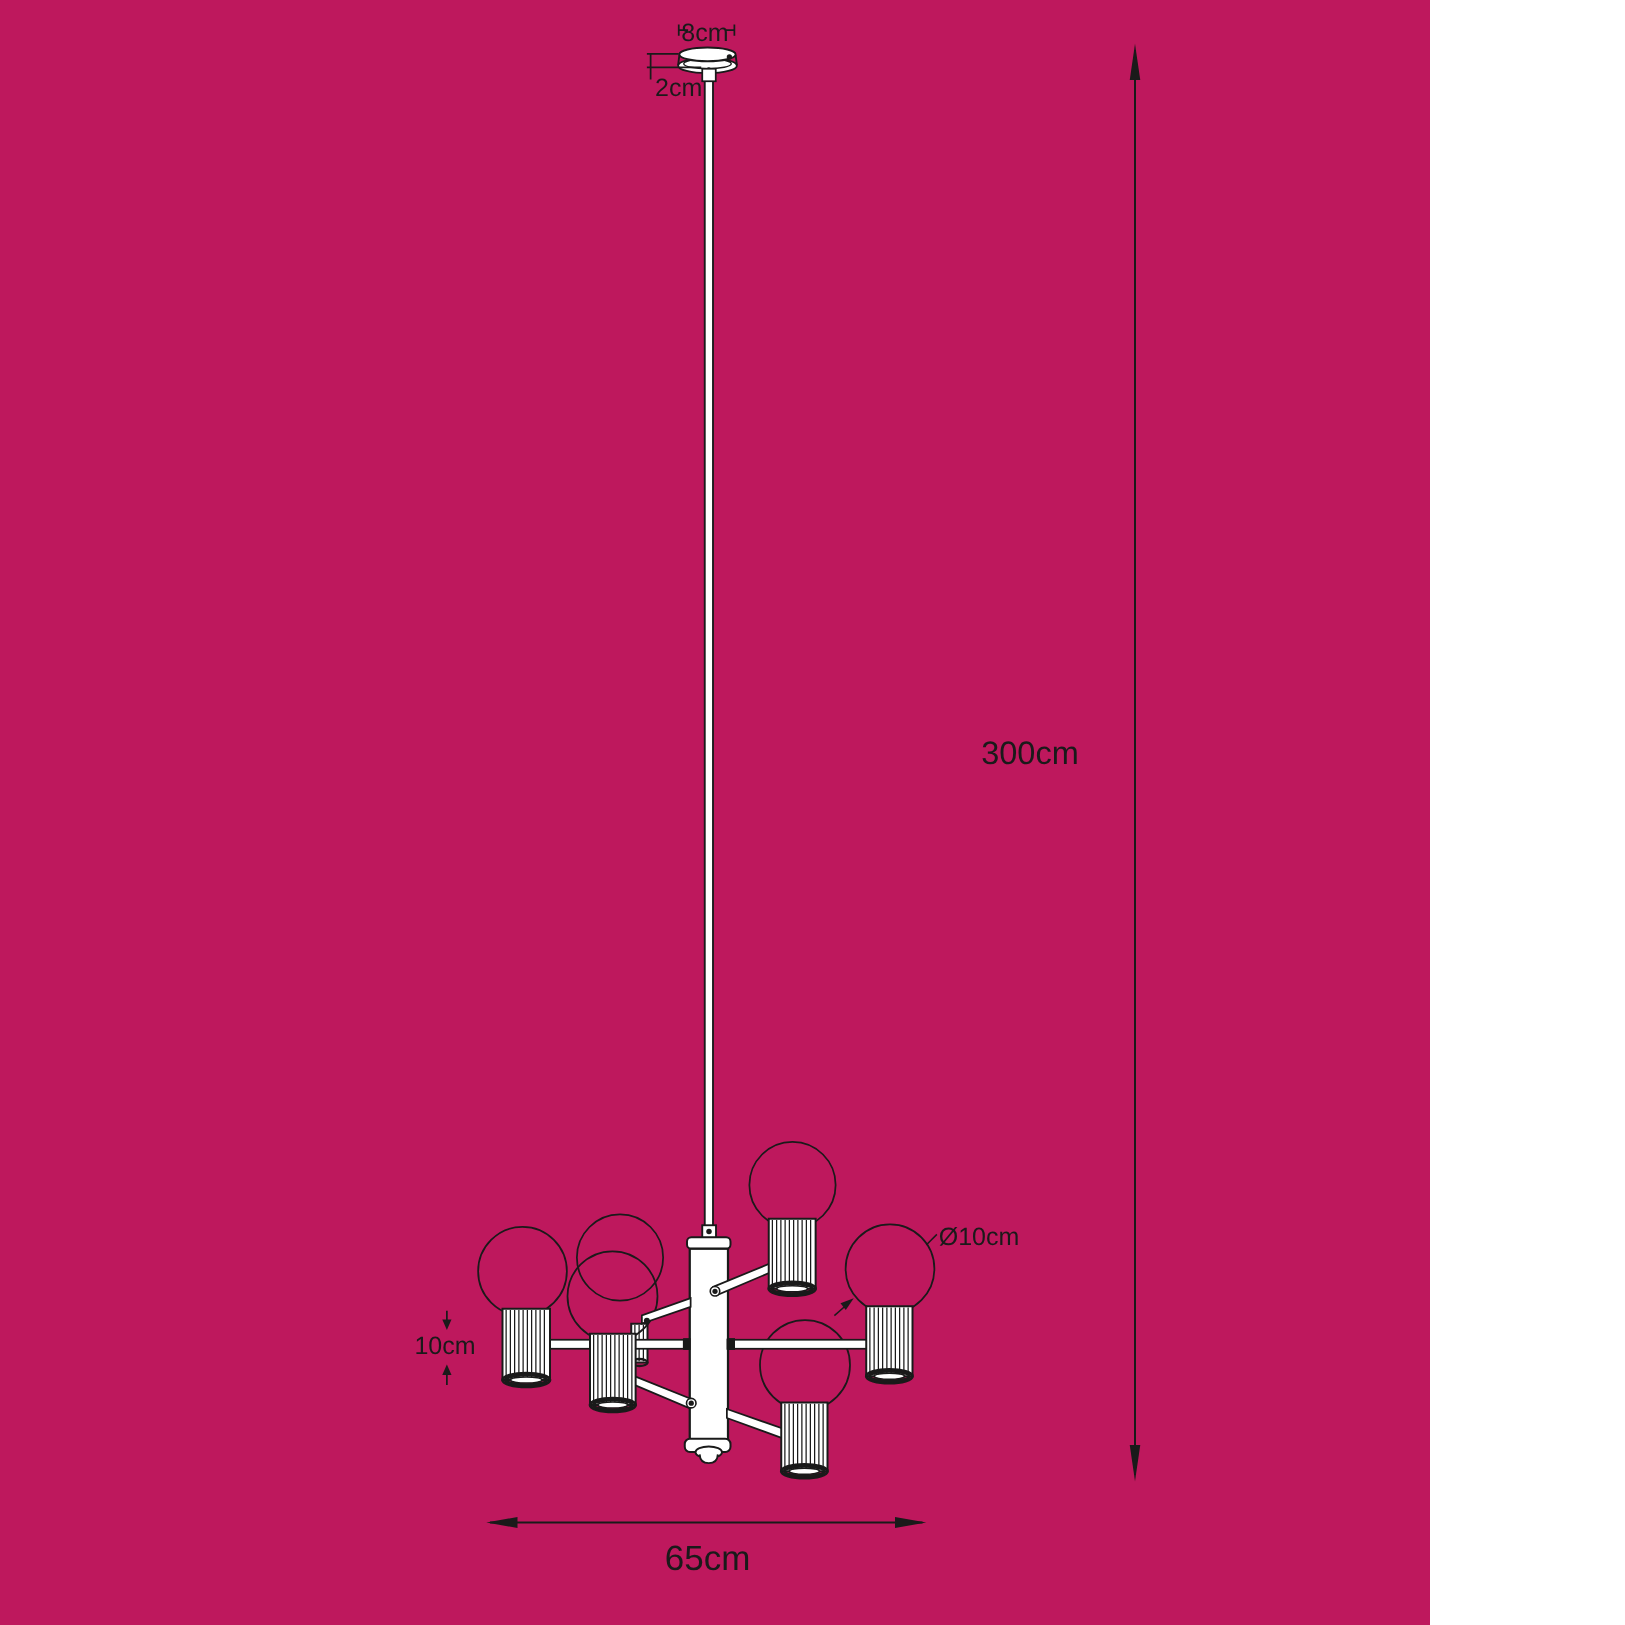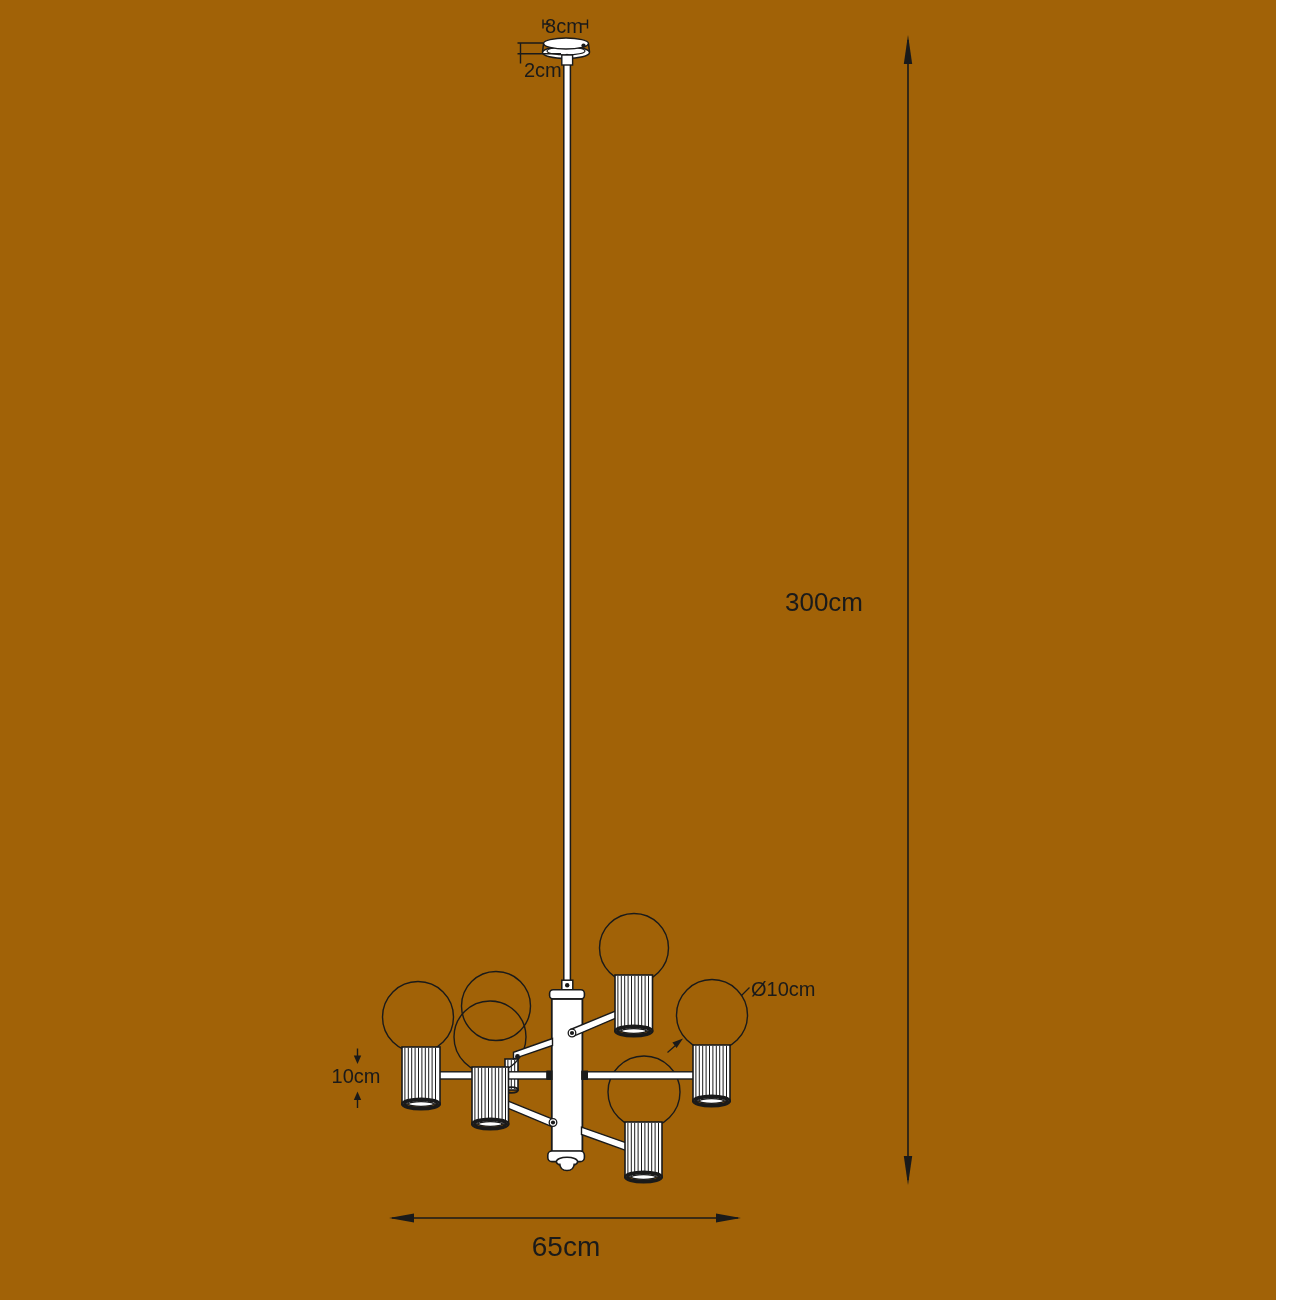--- a/index.html
+++ b/index.html
@@ -1,16 +1,16 @@
 <!DOCTYPE html>
 <html><head>
 <meta charset="utf-8">
 <style>
   html,body{margin:0;padding:0;background:#ffffff;}
-  .stage{position:relative;width:1276px;height:1300px;background:#a16207;overflow:hidden;}
+  .stage{position:relative;width:1144px;height:1300px;background:#be185d;overflow:hidden;}
   svg{display:block;}
   text{font-family:"Liberation Sans","DejaVu Sans",sans-serif;fill:#1a1a1a;}
   .dim-small{font-size:20px;}
   .dim-big{font-size:26px;}
   .dim-width{font-size:28px;}
 </style>
 </head>
 <body>
 
 <div class="stage">

